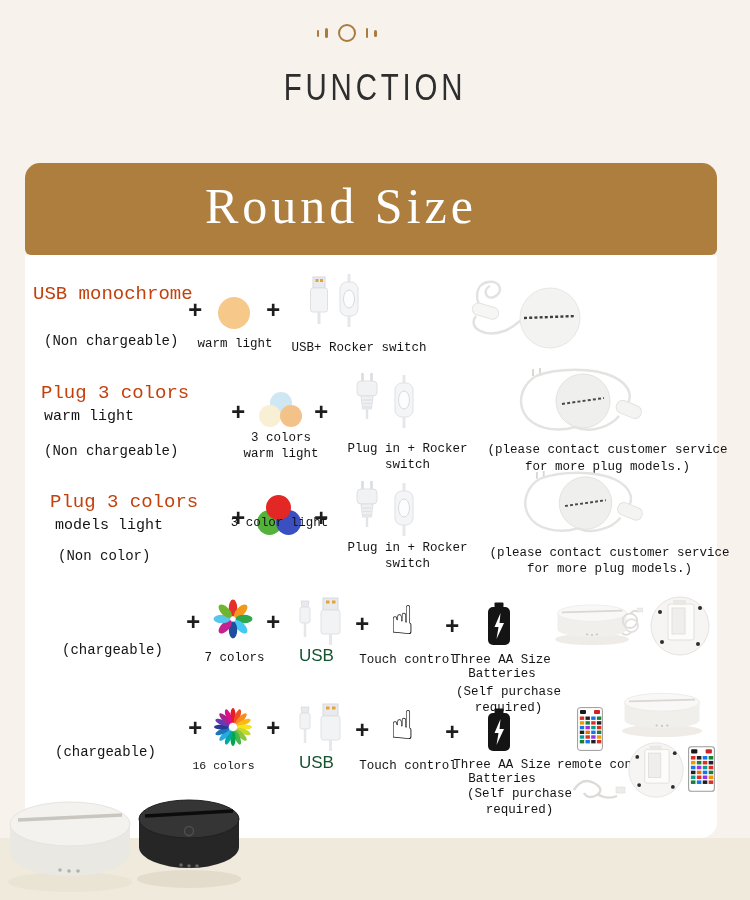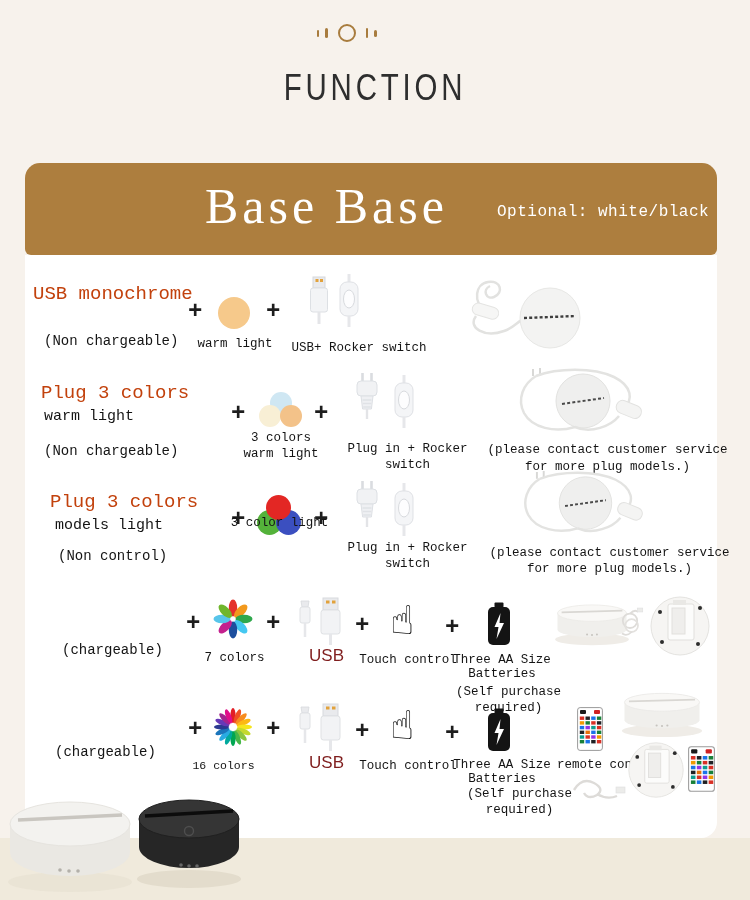--- a/index.html
+++ b/index.html
@@ -20,21 +20,21 @@
   .banner-sub{left:472px;top:40px;font-size:16px;color:#fff;letter-spacing:.5px}
   .card{left:25px;top:255px;width:692px;height:583px;background:#fff;border-radius:0 0 16px 16px;z-index:1}
   .z2{z-index:2}
   
   .title{font-size:19px;color:#c2410c;white-space:nowrap}
   .sub{font-size:15px;color:#141414;white-space:nowrap}
   .note{font-size:14px;color:#141414;white-space:nowrap}
   .lbl{font-size:12.5px;color:#141414;text-align:center;line-height:16px}
   .lbl.small{font-size:11.5px}
   .plus{font-size:24px;font-weight:600;color:#1d1d1d;line-height:1}
-  .usb-word{font-family:"Liberation Sans",sans-serif;font-size:17px;color:#7f1d1d;text-align:right}
+  .usb-word{font-family:"Liberation Sans",sans-serif;font-size:17px;color:#14532d;text-align:left}
   .touch-glyph{font-family:"DejaVu Sans",sans-serif;font-size:40px;line-height:1;color:#111}
   .circle{border-radius:50%}
 </style>
 </head>
 <body>
 
 <svg width="0" height="0" style="position:absolute" aria-hidden="true">
 <defs>
   <symbol id="sym-usbA" viewBox="0 0 26 52">
     <rect x="7" y="1" width="12" height="11" fill="#e9eaed" stroke="#d5d7db"></rect>
@@ -145,22 +145,21 @@
     <span class="dash s"></span>
     <span class="dash t"></span>
     <span class="ring"></span>
     <span class="dash t"></span>
     <span class="dash s"></span>
   </div>
 
   <div class="abs function">FUNCTION</div>
 
   <div class="abs banner">
-    <div class="abs banner-title">Base Base</div>
-    <div class="abs banner-sub">Optional: white/black</div>
+    <div class="abs banner-title">Round Size</div>
   </div>
 
   <div class="abs card"></div>
 
   <div class="abs z2 title" style="left:33px;top:283px">USB monochrome</div>
   <div class="abs z2 note" style="left:44px;top:333px">(Non chargeable)</div>
   <div class="abs z2 plus" style="left:188px;top:300px">+</div>
   <div class="abs z2 circle" style="left:218px;top:297px;width:32px;height:32px;background:#f6c98b"></div>
   <div class="abs z2 lbl" style="left:190px;top:336px;width:90px">warm light</div>
   <div class="abs z2 plus" style="left:266px;top:300px">+</div>
@@ -199,21 +198,21 @@
     </svg>
   <div class="abs z2 lbl" style="left:325px;top:441px;width:165px">Plug in + Rocker switch</div>
   <svg class="abs z2" style="left:495px;top:365px" width="175" height="78">
       <use href="#sym-plugbase"></use>
     </svg>
   <div class="abs z2 lbl" style="left:485px;top:442px;width:245px">(please contact customer service</div>
   <div class="abs z2 lbl" style="left:485px;top:459px;width:245px">for more plug models.)</div>
 
   <div class="abs z2 title" style="left:50px;top:491px">Plug 3 colors</div>
   <div class="abs z2 sub" style="left:55px;top:517px">models light</div>
-  <div class="abs z2 note" style="left:58px;top:548px">(Non control)</div>
+  <div class="abs z2 note" style="left:58px;top:548px">(Non color)</div>
   <div class="abs z2 plus" style="left:231px;top:508px">+</div>
   <div class="abs z2" style="left:255px;top:495px;width:48px;height:44px">
     <span class="abs circle" style="left:2px;top:15px;width:25px;height:25px;background:#54b23a"></span>
     <span class="abs circle" style="left:21px;top:15px;width:25px;height:25px;background:#3b4fc0"></span>
     <span class="abs circle" style="left:11px;top:0;width:25px;height:25px;background:#e32724"></span>
   </div>
   <div class="abs z2 lbl" style="left:222px;top:515px;width:115px">3 color light</div>
   <div class="abs z2 plus" style="left:314px;top:508px">+</div>
   <svg class="abs z2" style="left:352px;top:480px" width="30" height="56">
       <use href="#sym-plug"></use>

